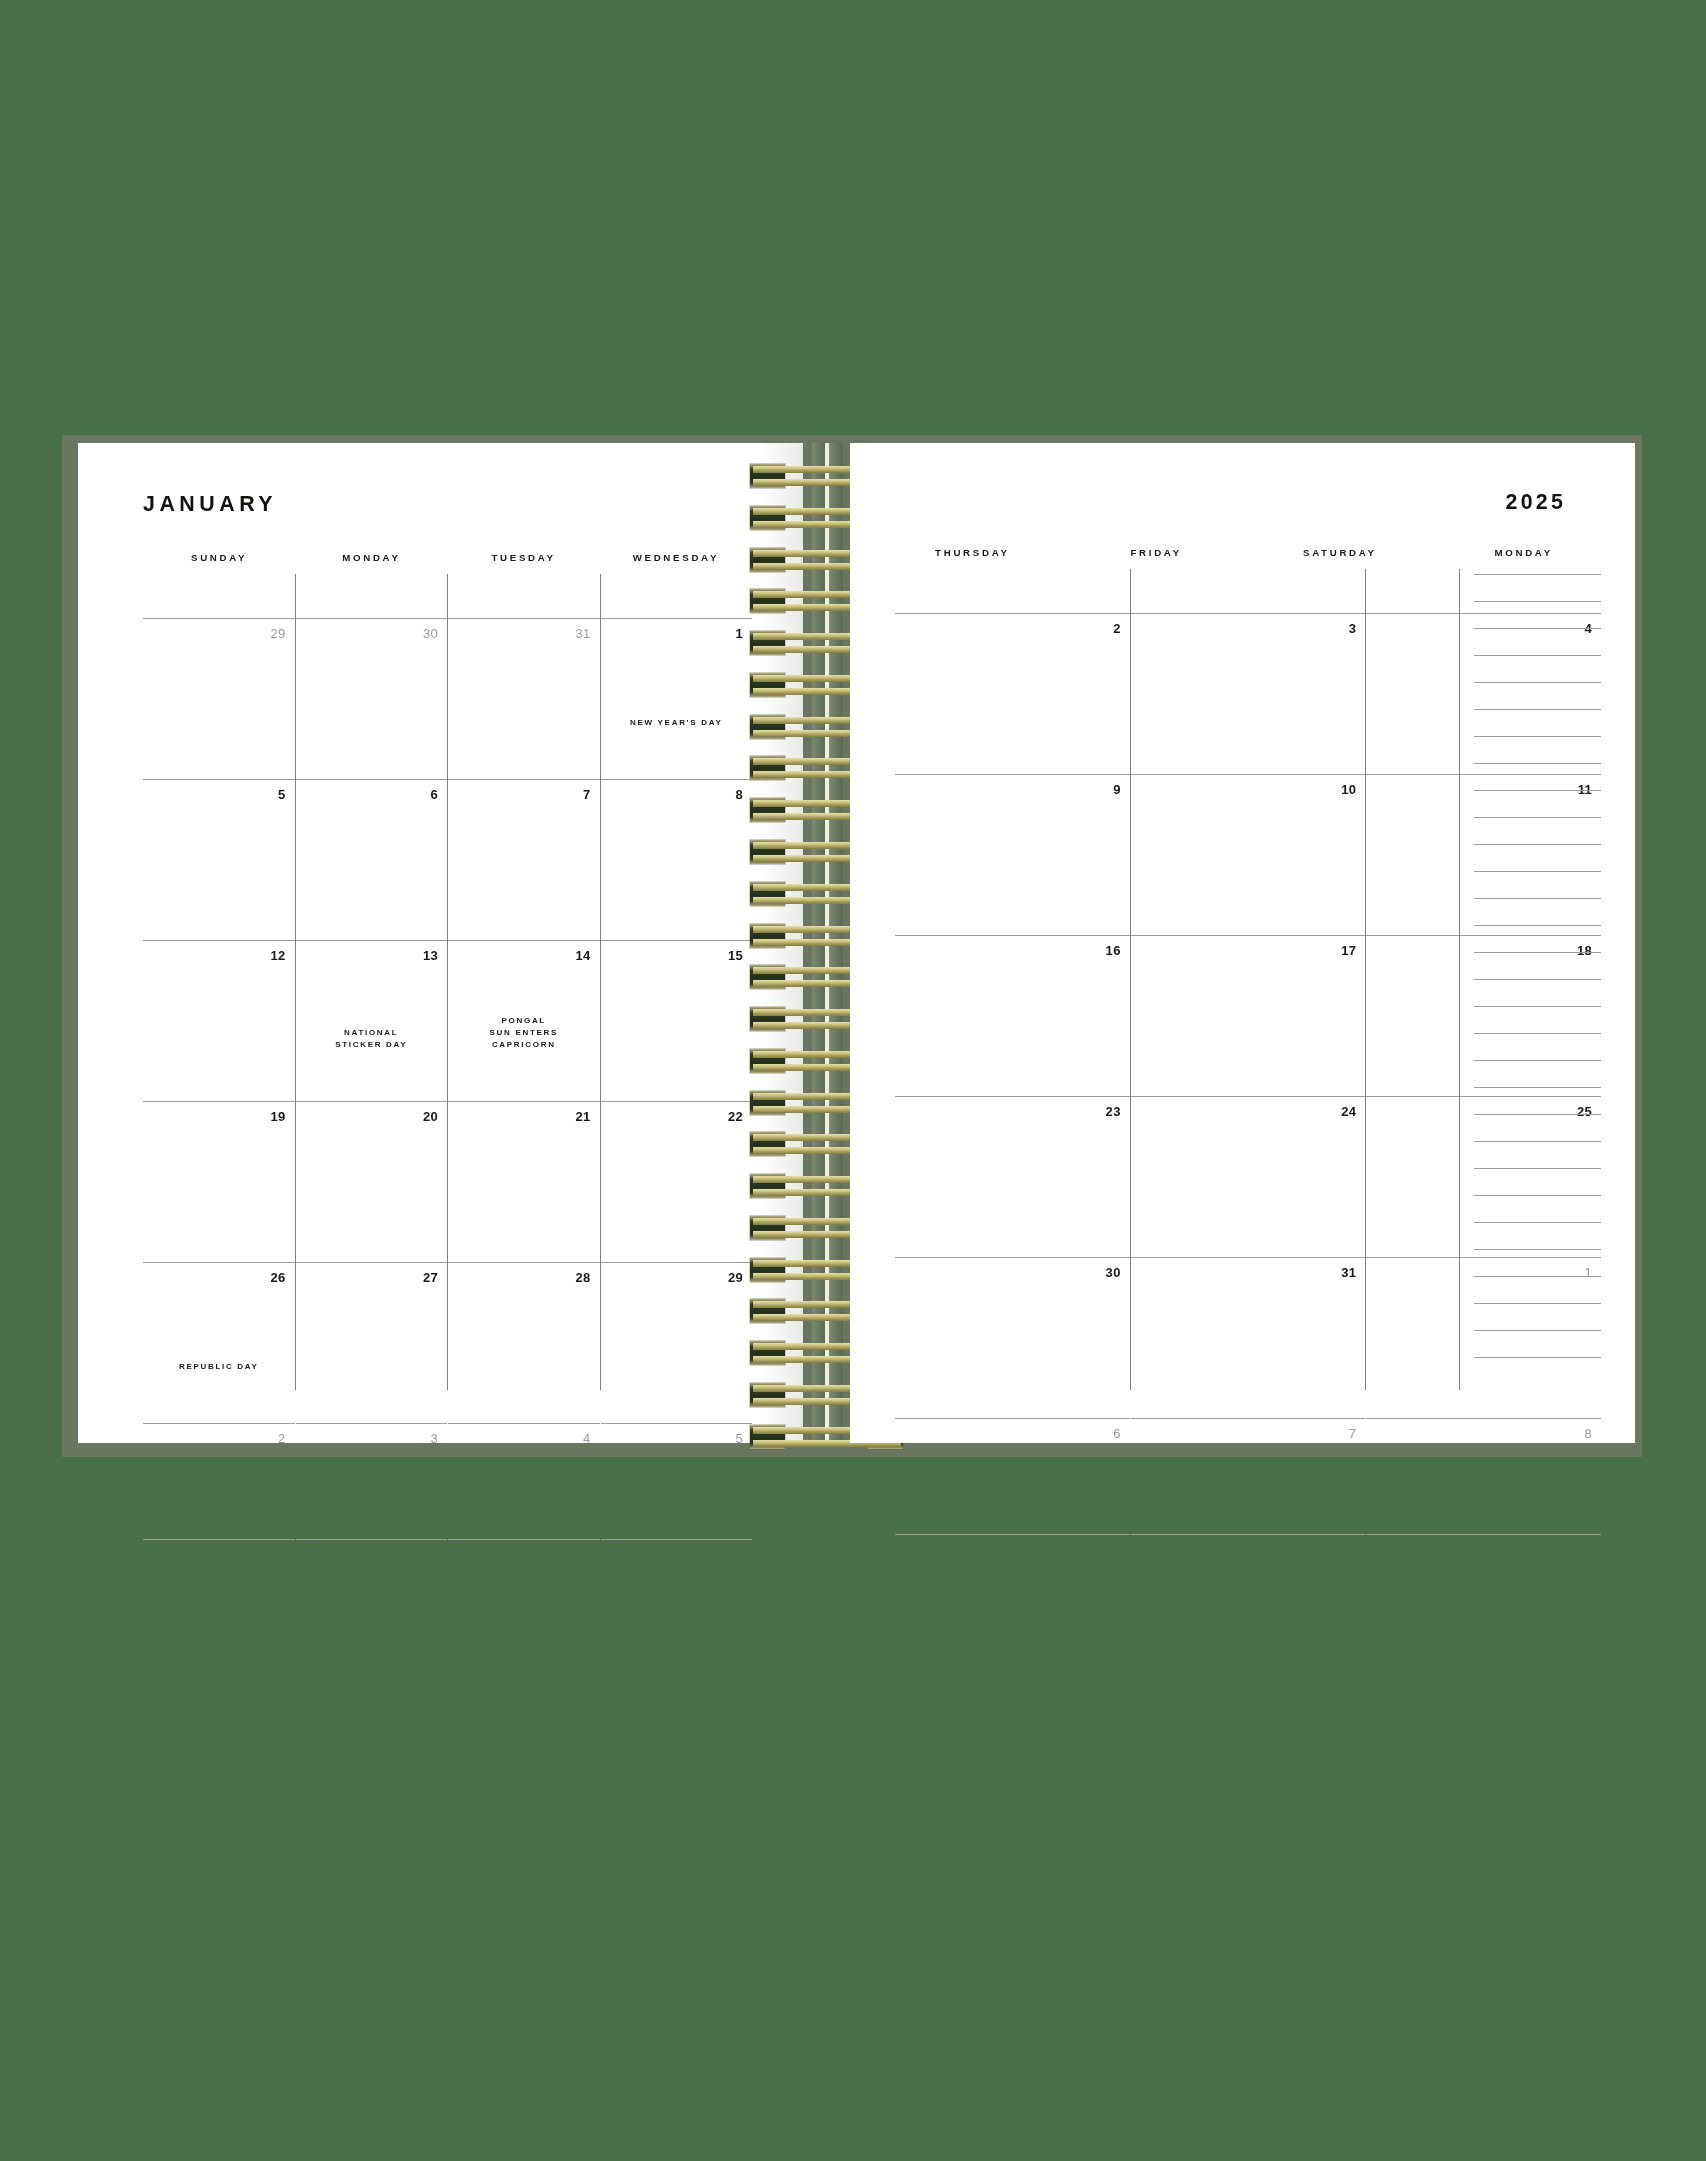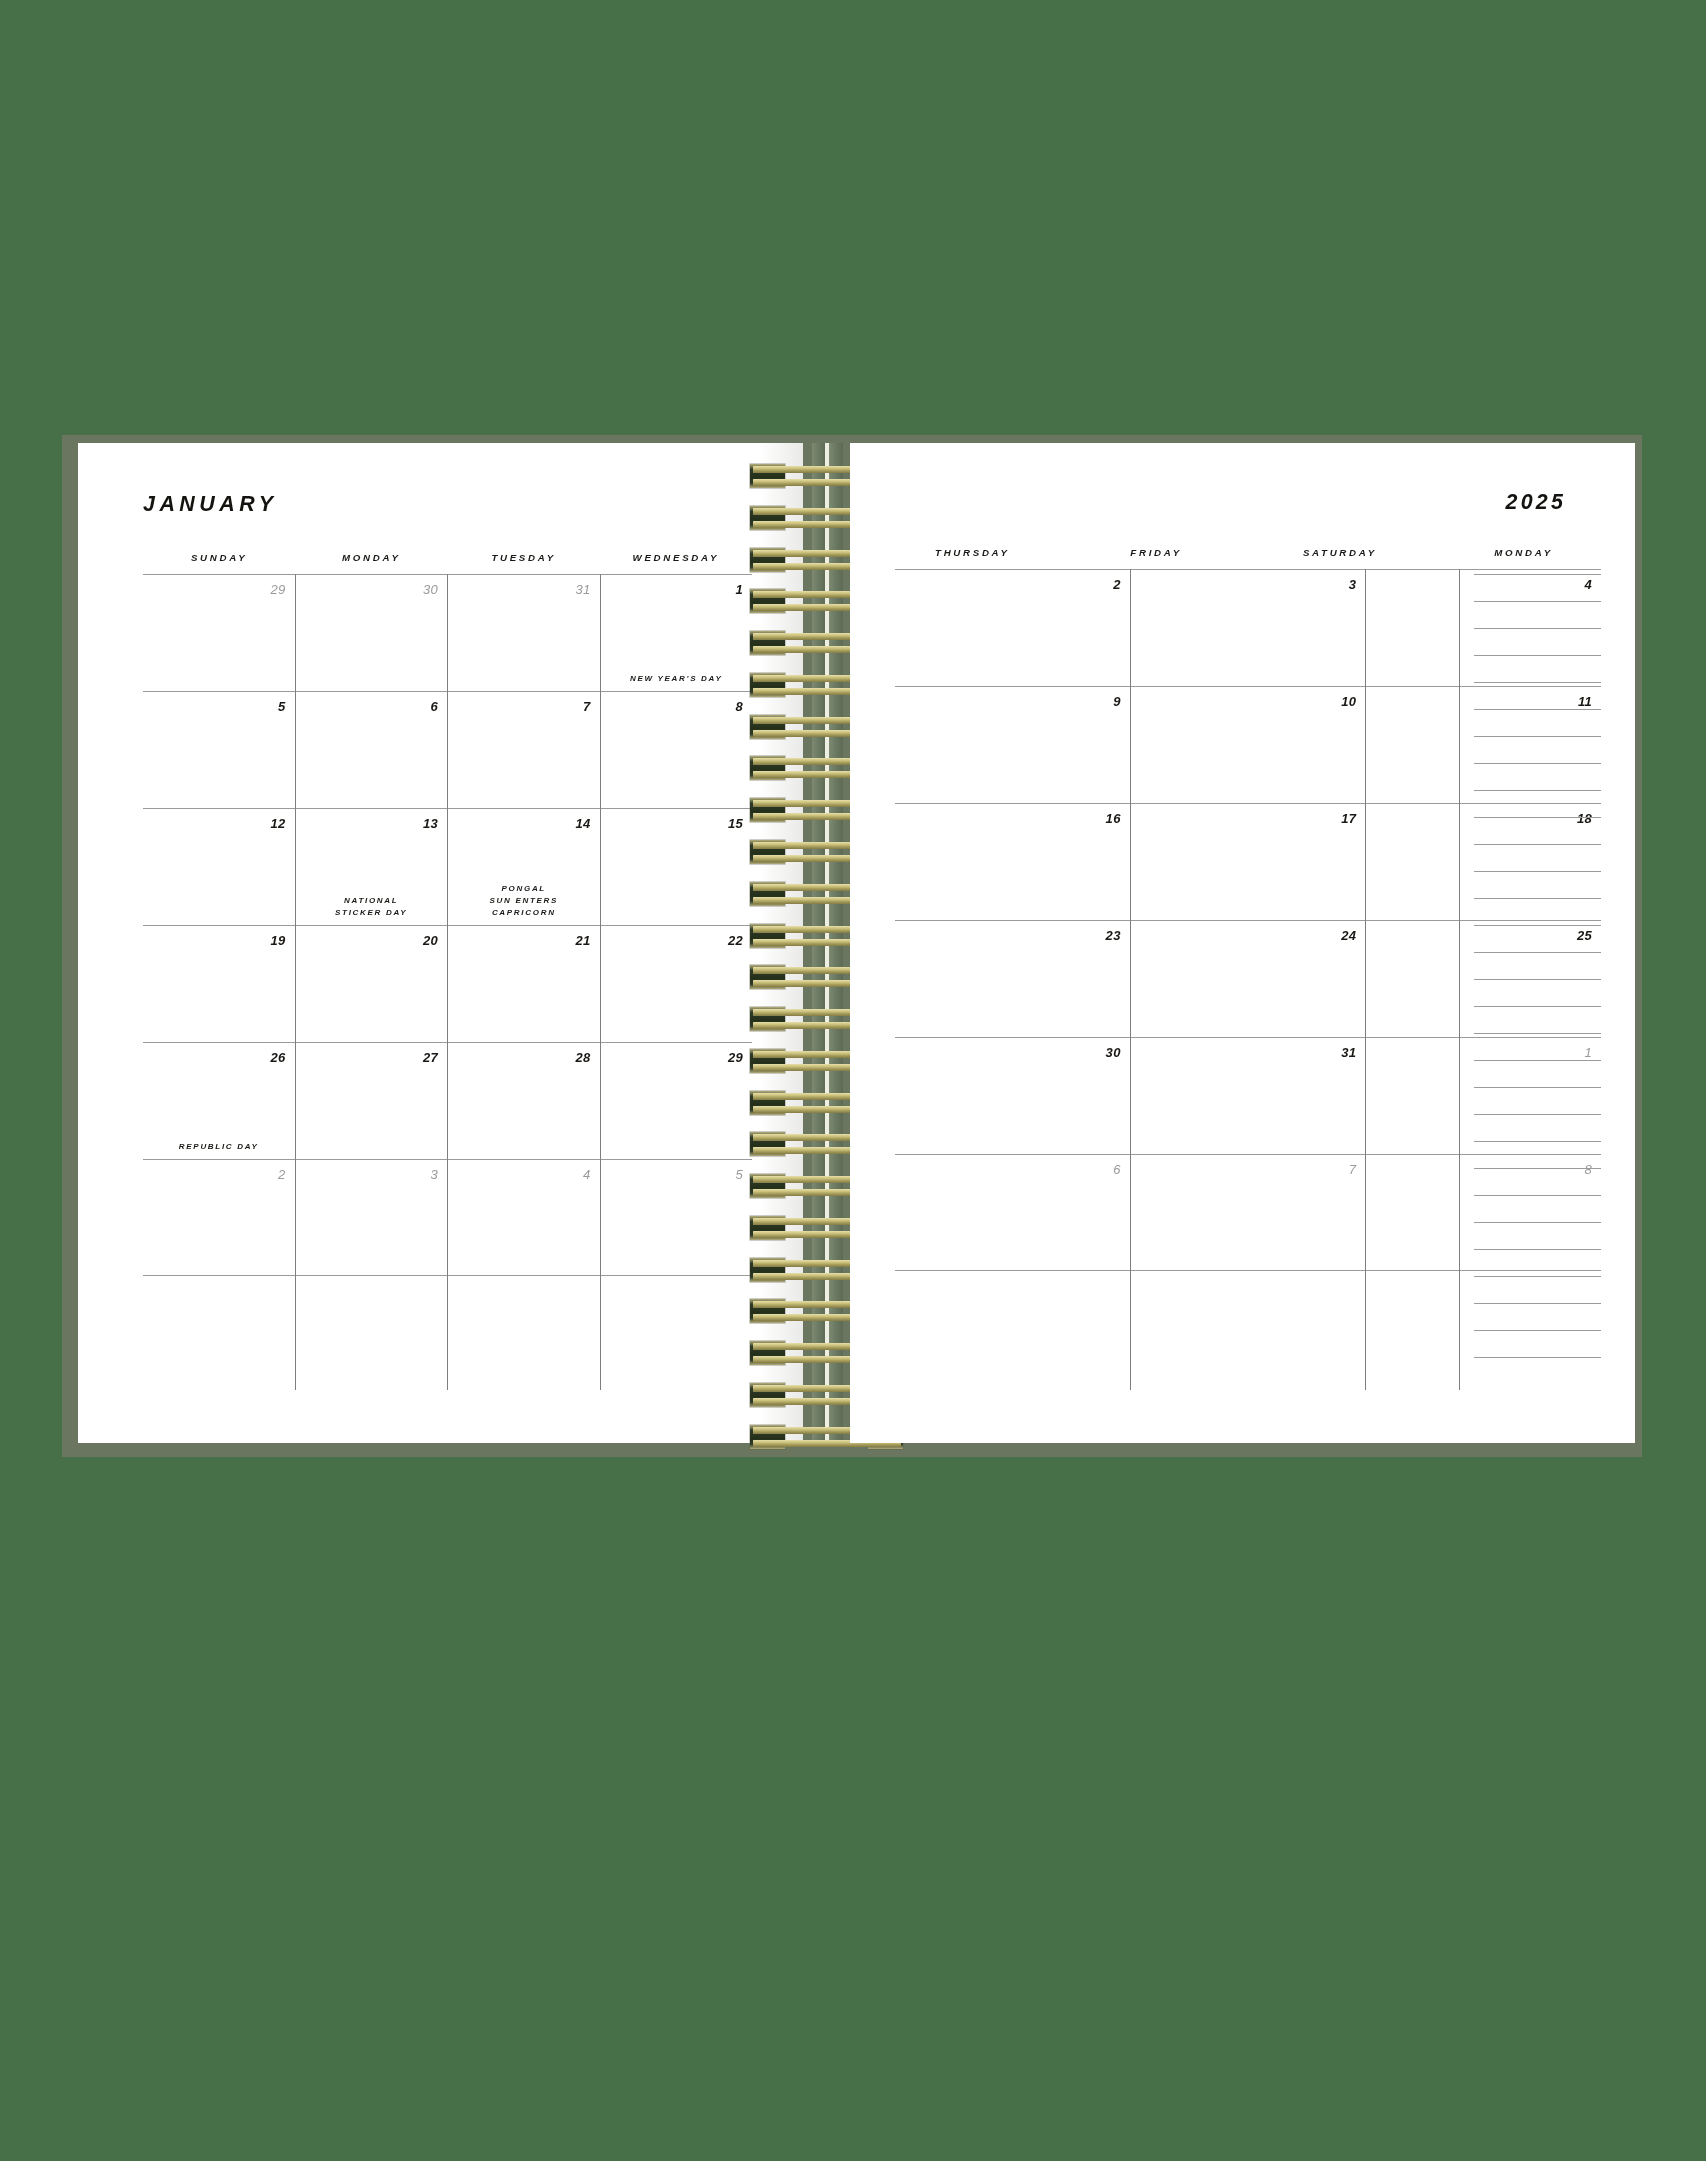--- a/index.html
+++ b/index.html
@@ -85,21 +85,21 @@
   .coil .bar.bot { top: 17.5px; }
   .coil .cap {
     position: absolute; top: 2.6px; width: 35px; height: 24px;
     background: linear-gradient(180deg,#b5ae78 0%,#2f3b2a 22%,#243019 55%,#2f3b2a 80%,#b5ae78 100%);
     box-shadow: 0 0 0 0.6px rgba(90,95,78,.5);
   }
   .coil .cap.l { left: 5.2px; }
   .coil .cap.r { right: 5.2px; }
 
   
-  .sheet { position: absolute; inset: 0; font-style: italic; }
+  .sheet { position: absolute; inset: 0; }
 
   #month-title {
     position: absolute;
     left: 65px; top: 49px;
     font-size: 21.4px;
     font-weight: 700;
     letter-spacing: 4.5px;
     color: #15130f;
   }
   #year-title {
@@ -133,20 +133,21 @@
     position: relative;
     border-left: 1px solid #7f7f7f;
   }
   .daycol:first-child { border-left: none; }
 
   .weekcell {
     position: relative;
     height: 117px;
     border-top: 1px solid #9b9b9b;
     padding: 0 9px;
+    margin-top: 44px;
   }
   .daycol .weekcell:last-child { border-bottom: 1px solid #9b9b9b; }
 
   .daynum {
     position: absolute;
     right: 9px; top: 6.5px;
     font-size: 13px;
     font-weight: 700;
     color: #1b1915;
     letter-spacing: 0.3px;

